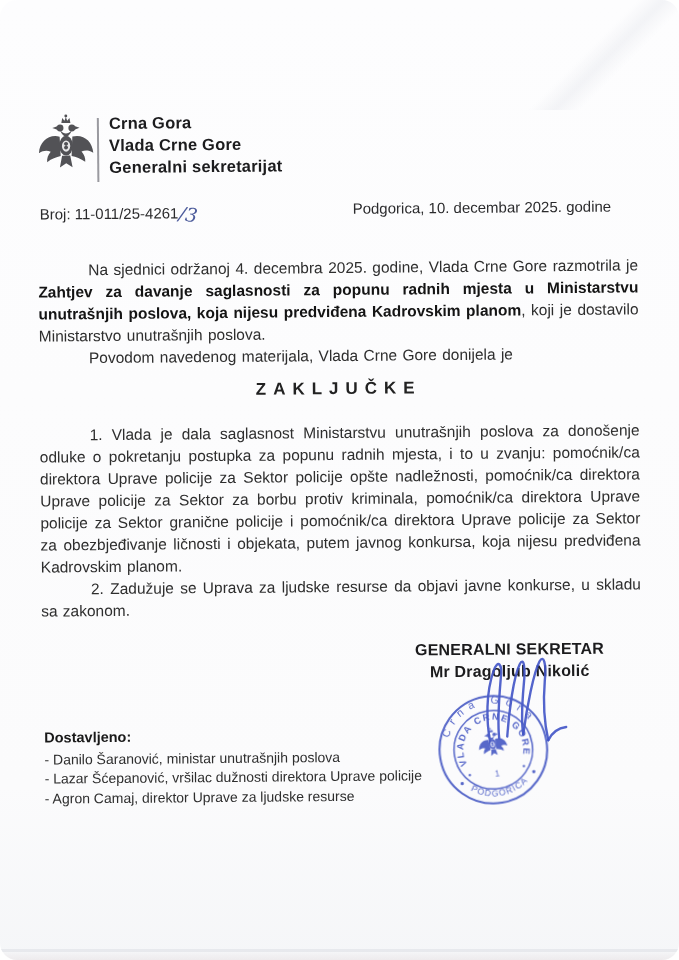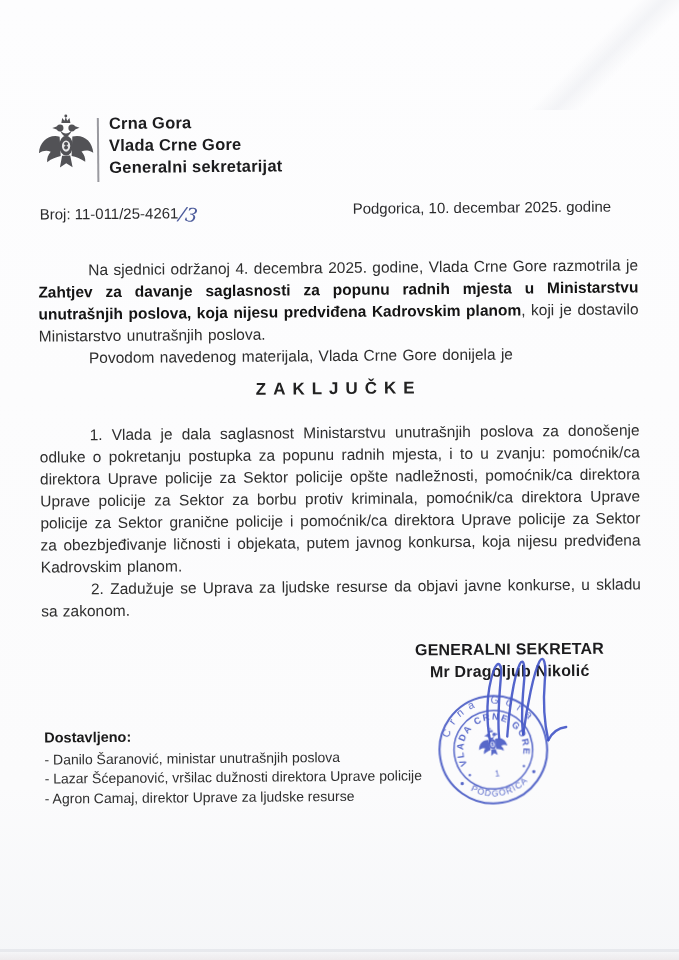--- a/index.html
+++ b/index.html
@@ -1,19 +1,19 @@
 <!DOCTYPE html>
 <html><head>
 <meta charset="utf-8">
 <style>
   html,body{margin:0;padding:0;background:#ffffff;}
   .page{
     position:relative;width:679px;height:960px;overflow:hidden;
     background:linear-gradient(180deg,#fdfdfe 0%,#fbfbfc 82%,#f5f6f8 100%);
-    font-family:"Liberation Sans",sans-serif;color:#2e2e2e;
+    font-family:"Liberation Sans",sans-serif;color:#2e2e2e;border-radius:17px;
   }
   .sheet{position:absolute;inset:0;transform:rotate(-0.5deg);}
   
   .coa{position:absolute;left:40px;top:110px;width:58px;height:72px;color:#525256;}
   .coa-divider{position:absolute;left:100px;top:116px;width:2px;height:64px;background:#9a9aa0;}
   .org-block{position:absolute;left:112px;top:110px;line-height:22px;font-size:16.5px;font-weight:bold;color:#1c1c1e;letter-spacing:0.2px;}
   
   .ref-number{position:absolute;left:42px;top:199px;font-size:15px;color:#2b2b2d;}
   .hw-suffix{display:inline-block;font-family:"DejaVu Serif",serif;font-style:italic;
     font-size:19px;color:#4c5b9b;transform:rotate(9deg) translateY(3px);margin-left:1px;}

